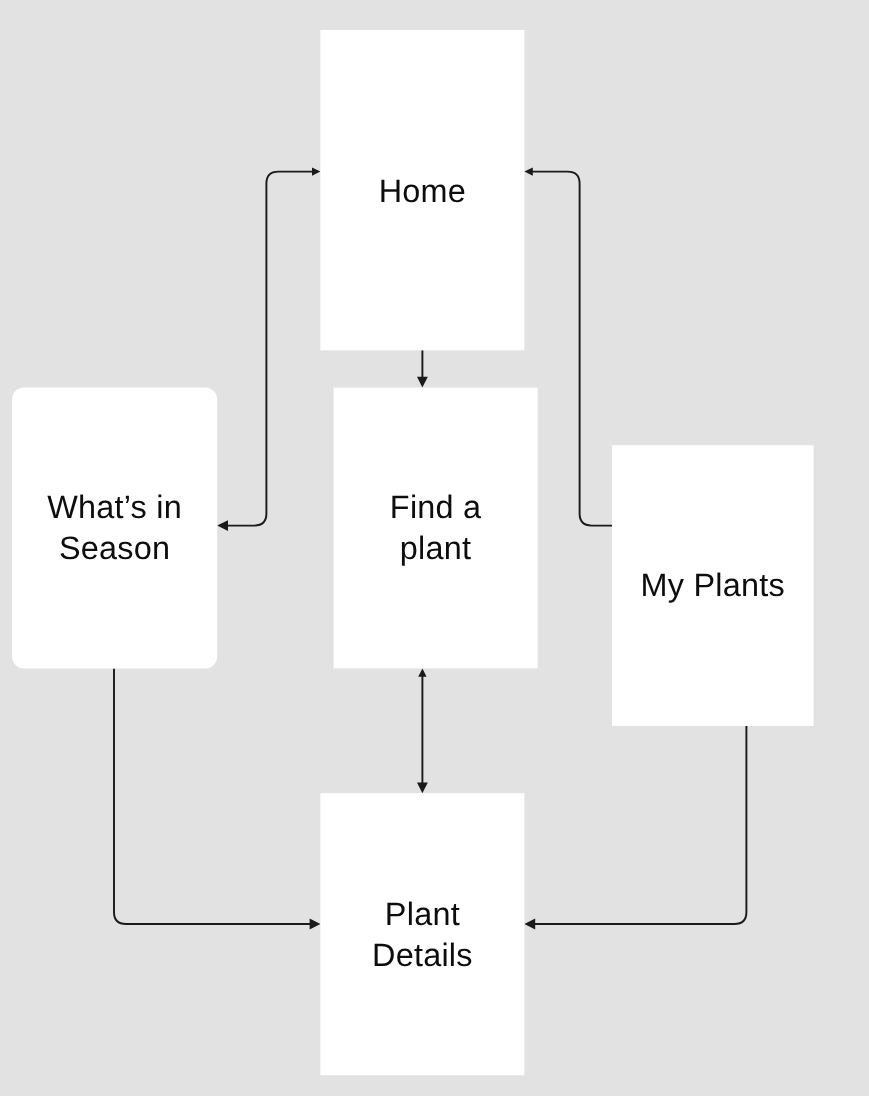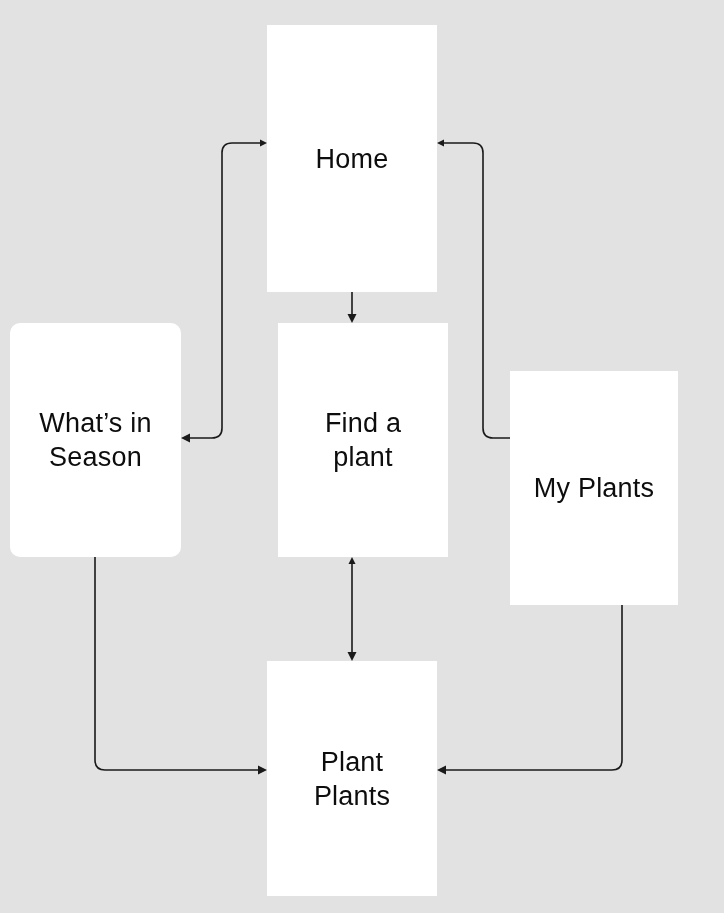--- a/index.html
+++ b/index.html
@@ -93,17 +93,17 @@
 
   <div class="node" id="node-myplants">
     <div class="label">
       <span class="ln">My Plants</span>
     </div>
   </div>
 
   <div class="node" id="node-details">
     <div class="label">
       <span class="ln">Plant</span>
-      <span class="ln">Plants</span>
+      <span class="ln">Details</span>
     </div>
   </div>
 
 </div>
 
 </body></html>

